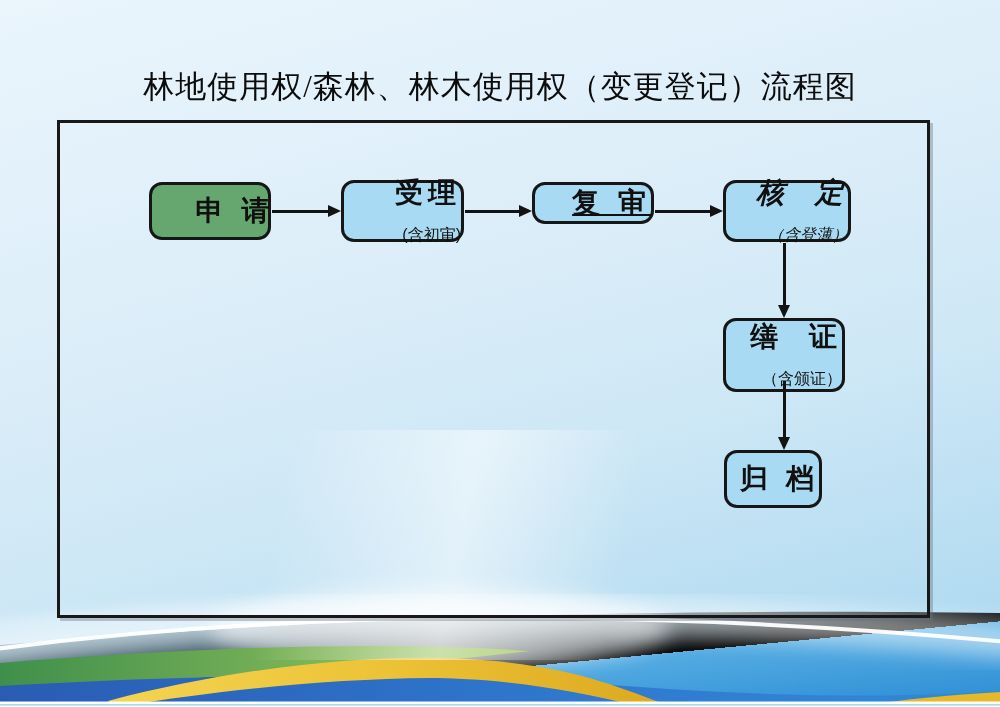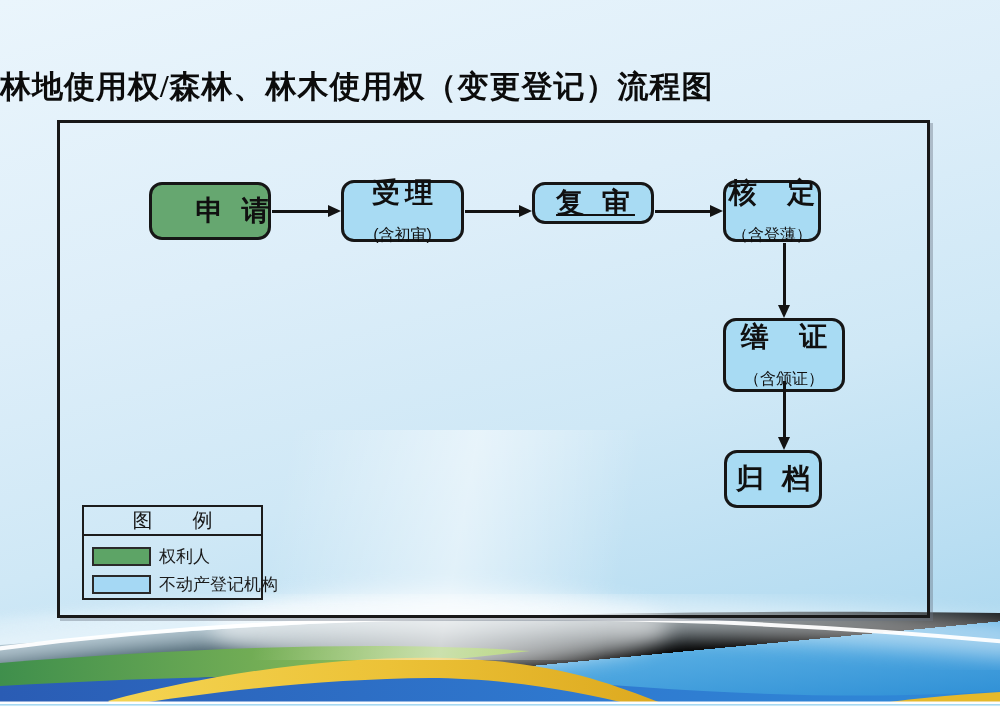--- a/index.html
+++ b/index.html
@@ -11,44 +11,44 @@
     position:relative;width:1000px;height:707px;overflow:hidden;
     background:linear-gradient(165deg,#eaf5fc 0%,#ddeef9 35%,#cfe8f6 60%,#b9def2 82%,#a5d5ee 100%);
   }
   
   .sheen{
     position:absolute;left:0;top:430px;width:1000px;height:230px;z-index:1;pointer-events:none;
     background:linear-gradient(100deg,rgba(255,255,255,0) 28%,rgba(255,255,255,.5) 46%,rgba(255,255,255,0) 62%);
   }
   .waves{position:absolute;left:0;top:537px;width:1000px;height:170px;z-index:1;}
   .page-title{
-    position:absolute;left:0;top:66px;width:1000px;z-index:3;
+    position:absolute;left:0;top:66px;width:1000px;text-align:center;z-index:3;
     font-family:"Liberation Serif","DejaVu Serif",serif;
-    font-weight:bold;font-size:31px;color:#0c0c0c;letter-spacing:1px;
+    font-weight:normal;font-size:31px;color:#0c0c0c;letter-spacing:1px;
   }
   .frame{
     position:absolute;left:57px;top:120px;width:873px;height:498px;z-index:2;
     border:3px solid #181818;box-sizing:border-box;
     box-shadow:3px 3px 0 rgba(105,115,130,.4);
     background:transparent;
   }
   .node{
     position:absolute;z-index:3;box-sizing:border-box;
     border:3px solid #161616;border-radius:13px;
     display:flex;flex-direction:column;align-items:center;justify-content:center;
     color:#101010;
   }
   .node .main{font-size:28px;font-weight:600;letter-spacing:.18em;text-indent:.18em;line-height:1.05;white-space:pre;}
   .node .sub{font-size:16px;font-weight:500;line-height:1.15;white-space:pre;margin-top:18px;}
   .node-green{background:#66a770;padding-left:45px;}
-  .node-blue{background:#a8dbf3;}
+  .node-blue{background:#a8dbf3;align-items:flex-end;}
   .n-apply{left:149px;top:182px;width:122px;height:58px;}
   .n-accept{left:341px;top:180px;width:123px;height:62px;}
   .n-review{left:532px;top:182px;width:122px;height:42px;text-decoration:underline;}
-  .n-verify{left:723px;top:180px;width:98px;height:62px;}
+  .n-verify{left:723px;top:180px;width:128px;height:62px;font-style:italic;}
   .n-cert{left:723px;top:318px;width:122px;height:74px;}
   .n-archive{left:724px;top:450px;width:98px;height:58px;}
   .arrow-h{position:absolute;z-index:3;height:3px;background:#131313;}
   .arrow-h::after{
     content:"";position:absolute;right:-13px;top:-5px;width:0;height:0;
     border-left:13px solid #131313;border-top:6.5px solid transparent;border-bottom:6.5px solid transparent;
   }
   .a1{left:272px;top:210px;width:56px;}
   .a2{left:465px;top:210px;width:54px;}
   .a3{left:655px;top:210px;width:55px;}
@@ -163,27 +163,14 @@
   <div class="node node-blue n-archive">
     <span class="main">归 档</span>
   </div>
 
   <div class="arrow-h a1"></div>
   <div class="arrow-h a2"></div>
   <div class="arrow-h a3"></div>
   <div class="arrow-v a4"></div>
   <div class="arrow-v a5"></div>
 
-  <div class="legend">
-    <div class="legend-title">图　　例</div>
-    <div class="legend-rows">
-      <div class="legend-row">
-        <span class="swatch swatch-green"></span>
-        <span class="legend-label">权利人</span>
-      </div>
-      <div class="legend-row">
-        <span class="swatch swatch-blue"></span>
-        <span class="legend-label">不动产登记机构</span>
-      </div>
-    </div>
-  </div>
 
 </div>
 
 </body></html>

